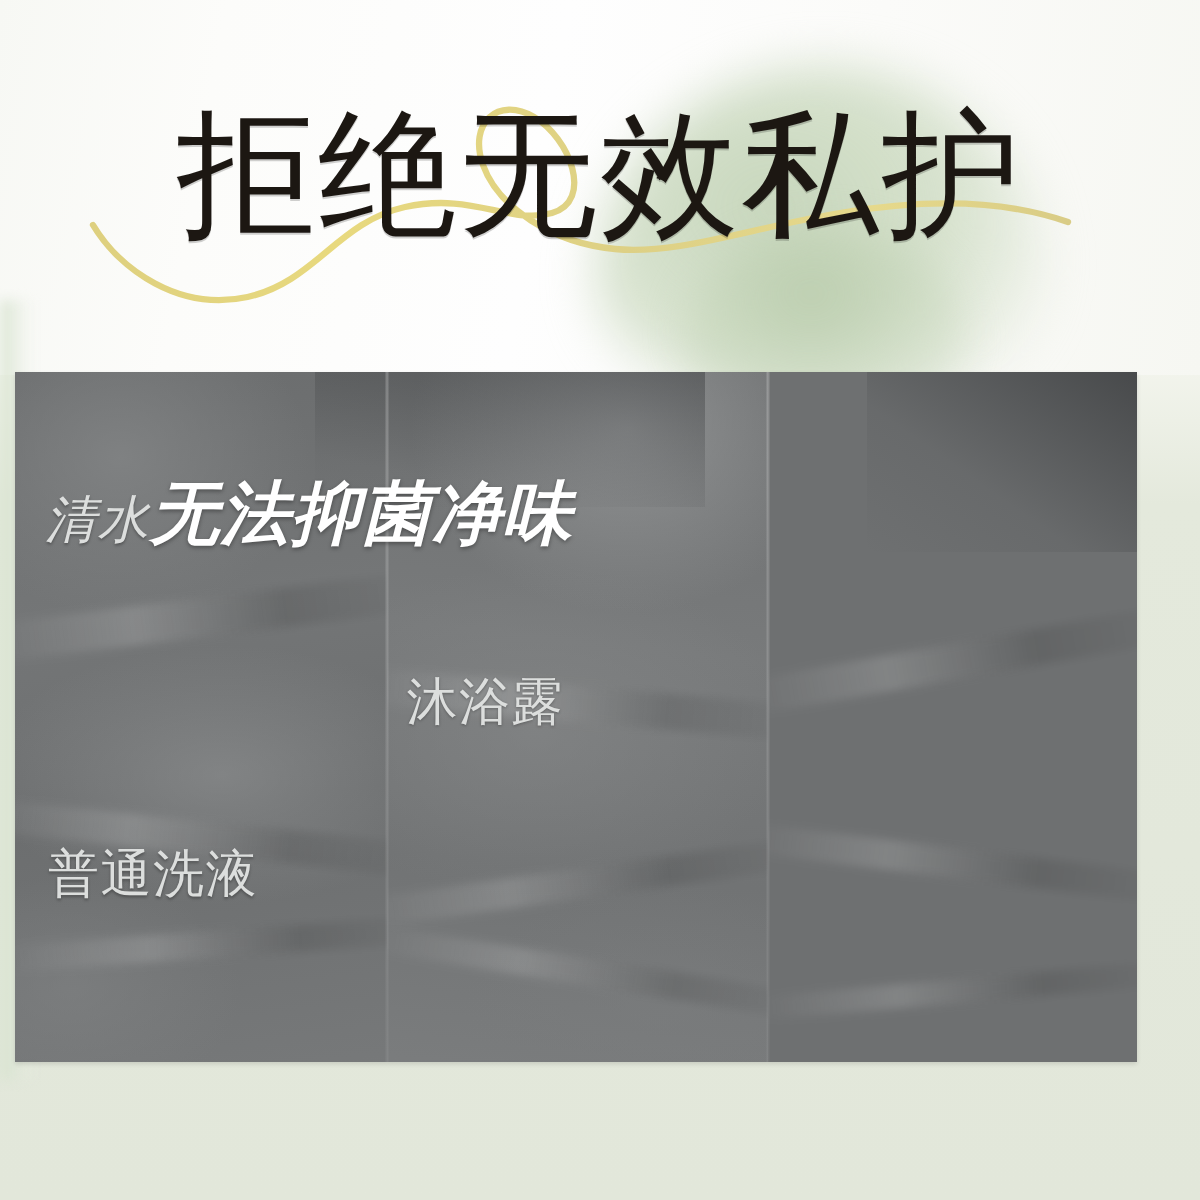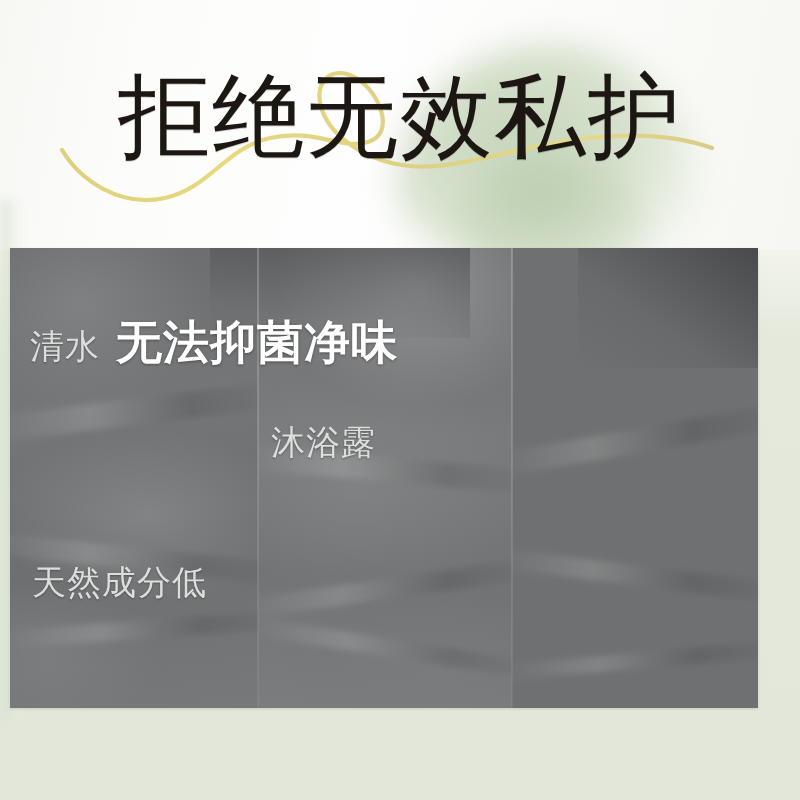--- a/index.html
+++ b/index.html
@@ -192,25 +192,24 @@
     letter-spacing: 1px;
     color: #dcdedd;
     text-shadow: 0 1px 2px rgba(0,0,0,0.30);
   }
   .claim-text {
     font-family: "DejaVu Sans", "Liberation Sans", sans-serif;
     font-weight: 700;
     font-size: 46px;
     letter-spacing: 1px;
     color: #ffffff;
-    margin-left: 16px;
     text-shadow: 0 1px 3px rgba(0,0,0,0.35);
   }
-  .claim-1 { left: 30px;  top: 312px; }
-  .claim-2 { left: 271px; top: 420px; }
+  .claim-1 { left: 30px;  top: 312px; font-style: italic; }
+  .claim-2 { left: 271px; top: 445px; }
   .claim-3 { left: 32px;  top: 560px; }
 </style>
 </head>
 <body>
 
 <div class="poster">
 
   <div class="bg-base"></div>
   <div class="bg-top-white"></div>
   <div class="bg-leaf"></div>
@@ -270,16 +269,16 @@
   <div class="claim claim-1">
     <span class="claim-label">清水</span>
     <span class="claim-text">无法抑菌净味</span>
   </div>
 
   <div class="claim claim-2">
     <span class="claim-label">沐浴露</span>
   </div>
 
   <div class="claim claim-3">
-    <span class="claim-label">天然成分低</span>
+    <span class="claim-label">普通洗液</span>
   </div>
 
 </div>
 
 </body></html>

